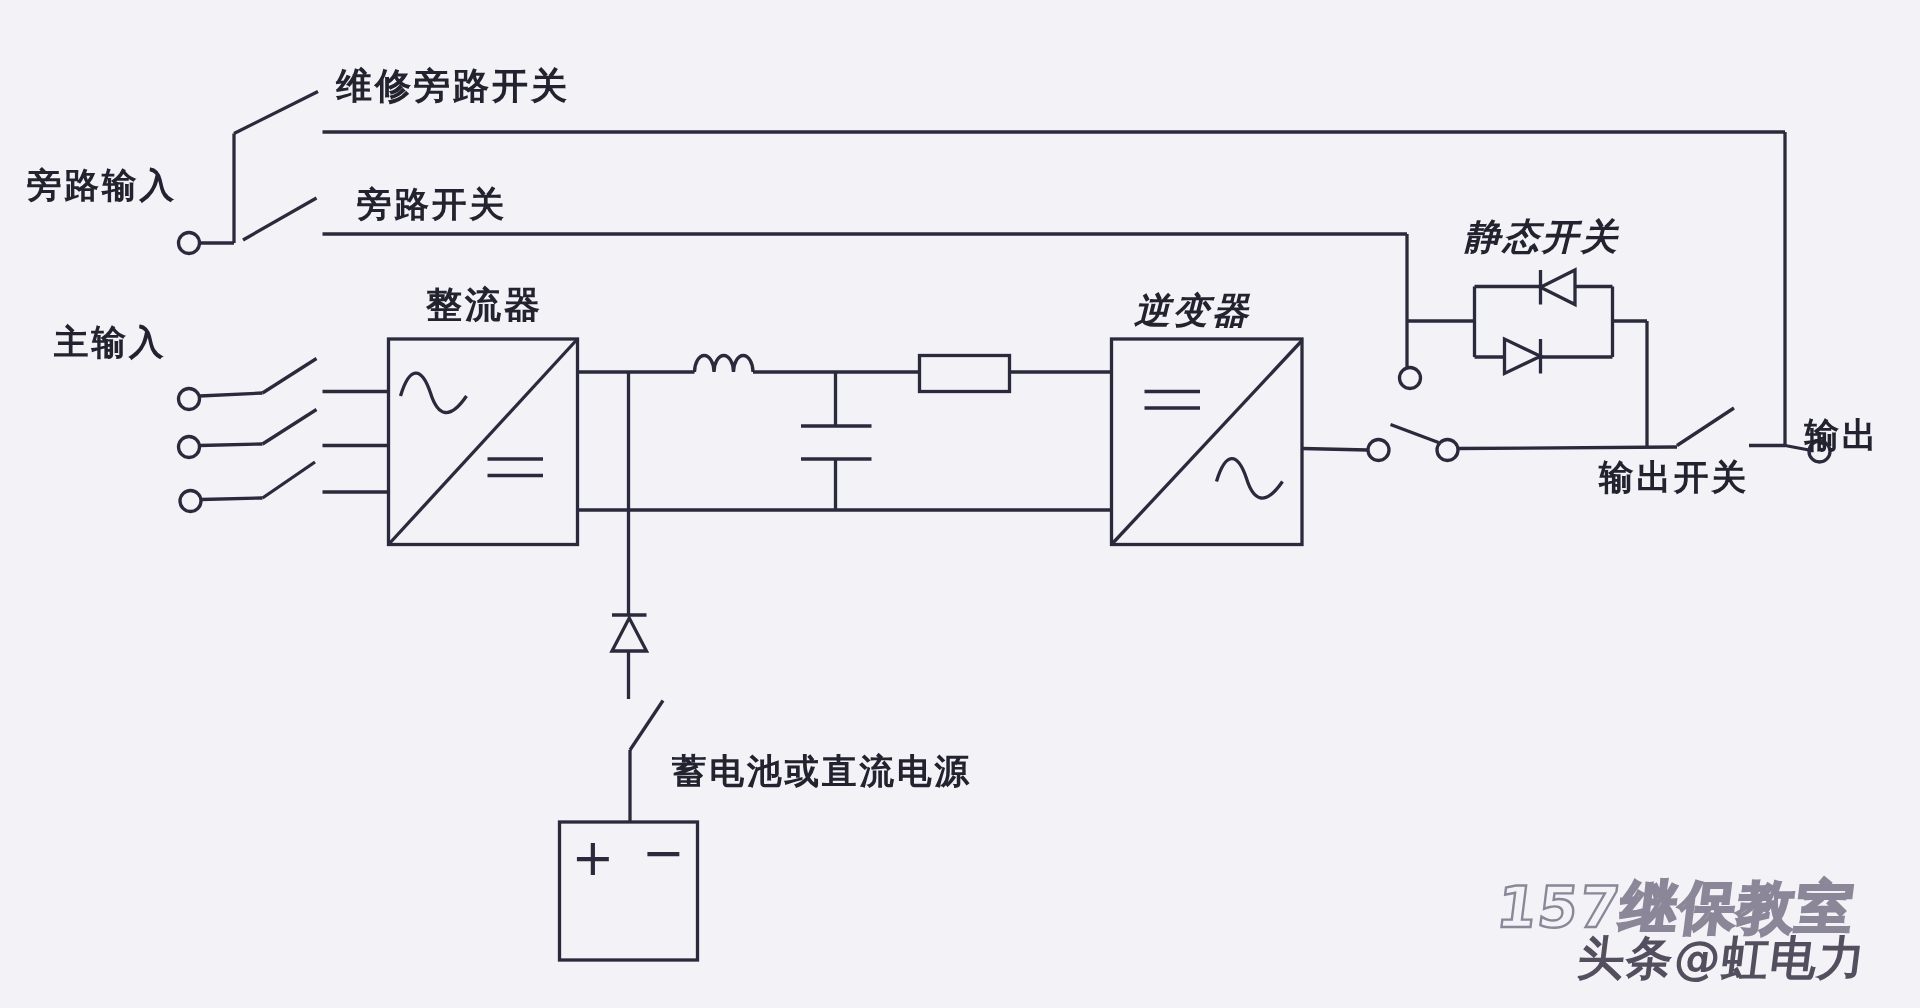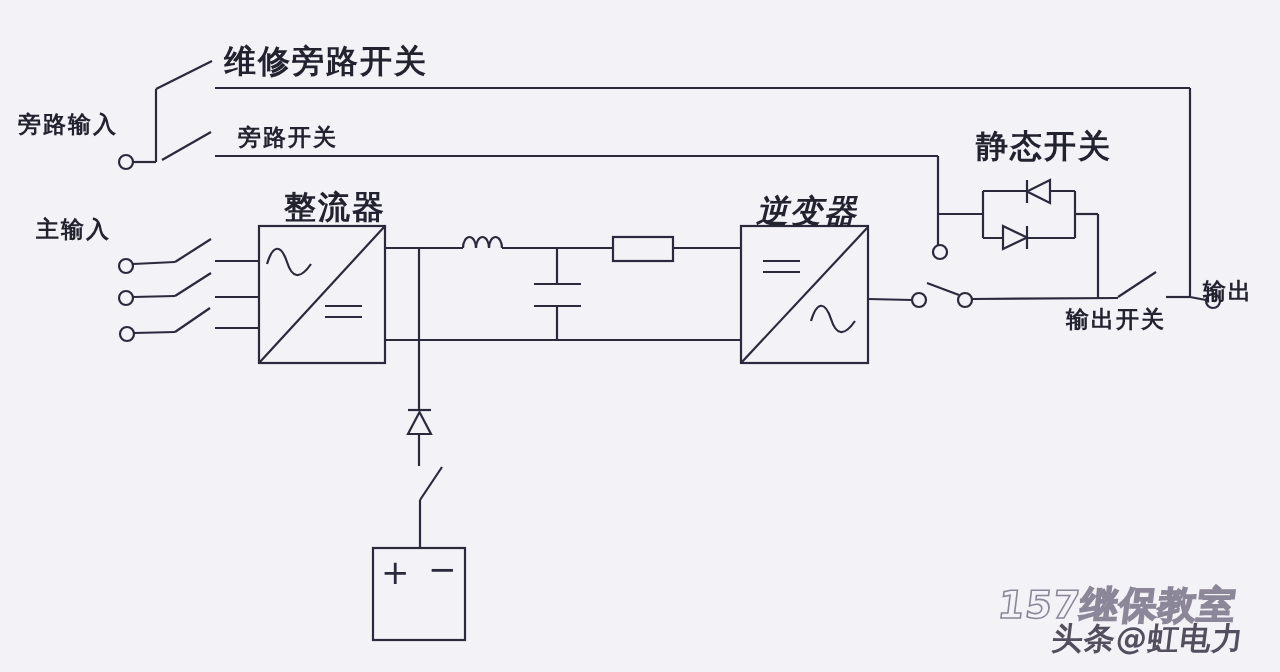--- a/index.html
+++ b/index.html
@@ -6,21 +6,21 @@
   .canvas{
     position:relative;width:1280px;height:672px;overflow:hidden;
     background:#f3f2f7;
     font-family:"DejaVu Sans","Liberation Sans",sans-serif;
   }
   svg.wires{position:absolute;left:0;top:0;}
   .lbl{
     position:absolute;color:#23222f;font-weight:700;white-space:nowrap;
     letter-spacing:2px;line-height:1;
   }
-  .lbl.big{font-size:32px;}
+  .lbl.big{font-size:24px;}
   .lbl.mid{font-size:23px;}
   .lbl.sm{font-size:23px;}
   .battery-sign{
     position:absolute;color:#2a2a3c;font-weight:400;font-size:34px;line-height:1;
   }
   .wm1{
     position:absolute;left:998px;top:580px;font-size:38px;font-weight:700;
     color:transparent;-webkit-text-stroke:1.6px #8b8798;
     transform:skewX(-7deg);letter-spacing:1px;white-space:nowrap;
   }
@@ -152,23 +152,24 @@
       <circle cx="1213" cy="301" r="7" fill="#f3f2f7"></circle>
     </g>
   </svg>
 
   <div class="lbl big" style="left:224px;top:45px;">维修旁路开关</div>
   <div class="lbl mid" style="left:18px;top:113px;">旁路输入</div>
   <div class="lbl mid" style="left:238px;top:126px;">旁路开关</div>
   <div class="lbl mid" style="left:36px;top:218px;">主输入</div>
   <div class="lbl big" style="left:284px;top:191px;text-align:center;">整流器</div>
   <div class="lbl big" style="left:756px;top:195px;font-style:italic;">逆变器</div>
-  <div class="lbl big" style="left:976px;top:130px;">静态开关</div>
+  <div class="lbl big" style="left:976px;top:146px;font-style:italic;">静态开关</div>
   <div class="lbl mid" style="left:1066px;top:308px;">输出开关</div>
   <div class="lbl mid" style="left:1203px;top:280px;">输出</div>
+  <div class="lbl sm" style="left:448px;top:504px;">蓄电池或直流电源</div>
 
   <div class="battery-sign" style="left:381px;top:555px;">+</div>
   <div class="battery-sign" style="left:428px;top:552px;">−</div>
 
   <div class="wm1">157继保教室</div>
   <div class="wm2">头条@虹电力</div>
 
 </div>
 
 </body></html>

